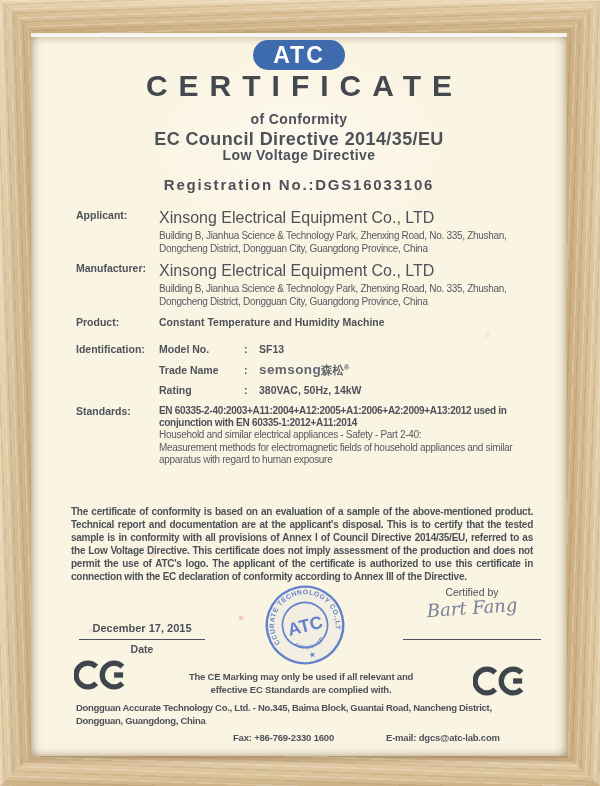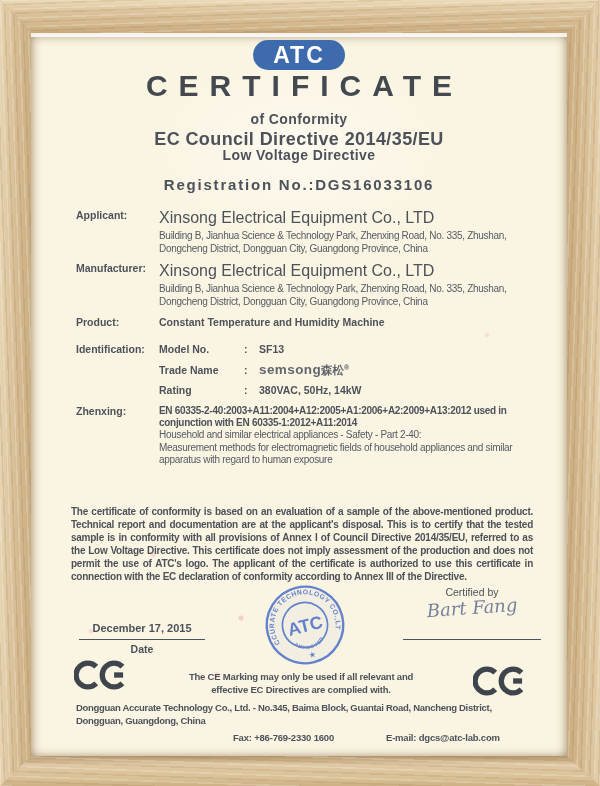--- a/index.html
+++ b/index.html
@@ -141,21 +141,21 @@
     <div class="abs id-value" style="top:310px;">SF13</div>
 
     <div class="abs id-name" style="top:331px;">Trade Name</div>
     <div class="abs id-colon" style="top:331px;">:</div>
     <div class="abs id-value" style="top:329px;"><span class="tn-latin">semsong</span><span class="tn-cn">森松</span><span class="tn-reg">®</span></div>
 
     <div class="abs id-name" style="top:351px;">Rating</div>
     <div class="abs id-colon" style="top:351px;">:</div>
     <div class="abs id-value" style="top:351px;">380VAC, 50Hz, 14kW</div>
 
-    <div class="abs flabel" style="top:372px;">Zhenxing:</div>
+    <div class="abs flabel" style="top:372px;">Standards:</div>
     <div class="abs std-lines">
       <div class="b">EN 60335-2-40:2003+A11:2004+A12:2005+A1:2006+A2:2009+A13:2012 used in conjunction with EN 60335-1:2012+A11:2014</div>
       <div>Household and similar electrical appliances - Safety - Part 2-40:</div>
       <div>Measurement methods for electromagnetic fields of household appliances and similar apparatus with regard to human exposure</div>
     </div>
 
     <div class="abs paragraph">The certificate of conformity is based on an evaluation of a sample of the above-mentioned product. Technical report and documentation are at the applicant's disposal. This is to certify that the tested sample is in conformity with all provisions of Annex I of Council Directive 2014/35/EU, referred to as the Low Voltage Directive. This certificate does not imply assessment of the production and does not permit the use of ATC's logo. The applicant of the certificate is authorized to use this certificate in connection with the EC declaration of conformity according to Annex III of the Directive.</div>
 
     <div class="abs certified-by">Certified by</div>
     <div class="abs signature">Bart Fang</div>
@@ -184,21 +184,21 @@
       <path d="M 54.5,19.5 A 29 29 0 1 0 54.5,60.5" fill="none" stroke="#3f454d" stroke-width="13"></path>
       <path d="M 118.5,19.5 A 29 29 0 1 0 118.5,60.5" fill="none" stroke="#3f454d" stroke-width="13"></path>
       <path d="M 98,40 H 120" stroke="#3f454d" stroke-width="13"></path>
     </svg>
     <svg class="abs ce ce-right" viewBox="0 0 132 80">
       <path d="M 54.5,19.5 A 29 29 0 1 0 54.5,60.5" fill="none" stroke="#3f454d" stroke-width="13"></path>
       <path d="M 118.5,19.5 A 29 29 0 1 0 118.5,60.5" fill="none" stroke="#3f454d" stroke-width="13"></path>
       <path d="M 98,40 H 120" stroke="#3f454d" stroke-width="13"></path>
     </svg>
 
-    <div class="abs ce-note">The CE Marking may only be used if all relevant and effective EC Directives are complied with.</div>
+    <div class="abs ce-note">The CE Marking may only be used if all relevant and effective EC Standards are complied with.</div>
 
     <div class="abs company-line">Dongguan Accurate Technology Co., Ltd. - No.345, Baima Block, Guantai Road, Nancheng District, Dongguan, Guangdong, China</div>
     <div class="abs contact tel">Tel.: +86-769-2330 1666</div>
     <div class="abs contact fax">Fax: +86-769-2330 1600</div>
     <div class="abs contact email">E-mail: dgcs@atc-lab.com</div>
 
   </div>
 </div>
 
 </body></html>

